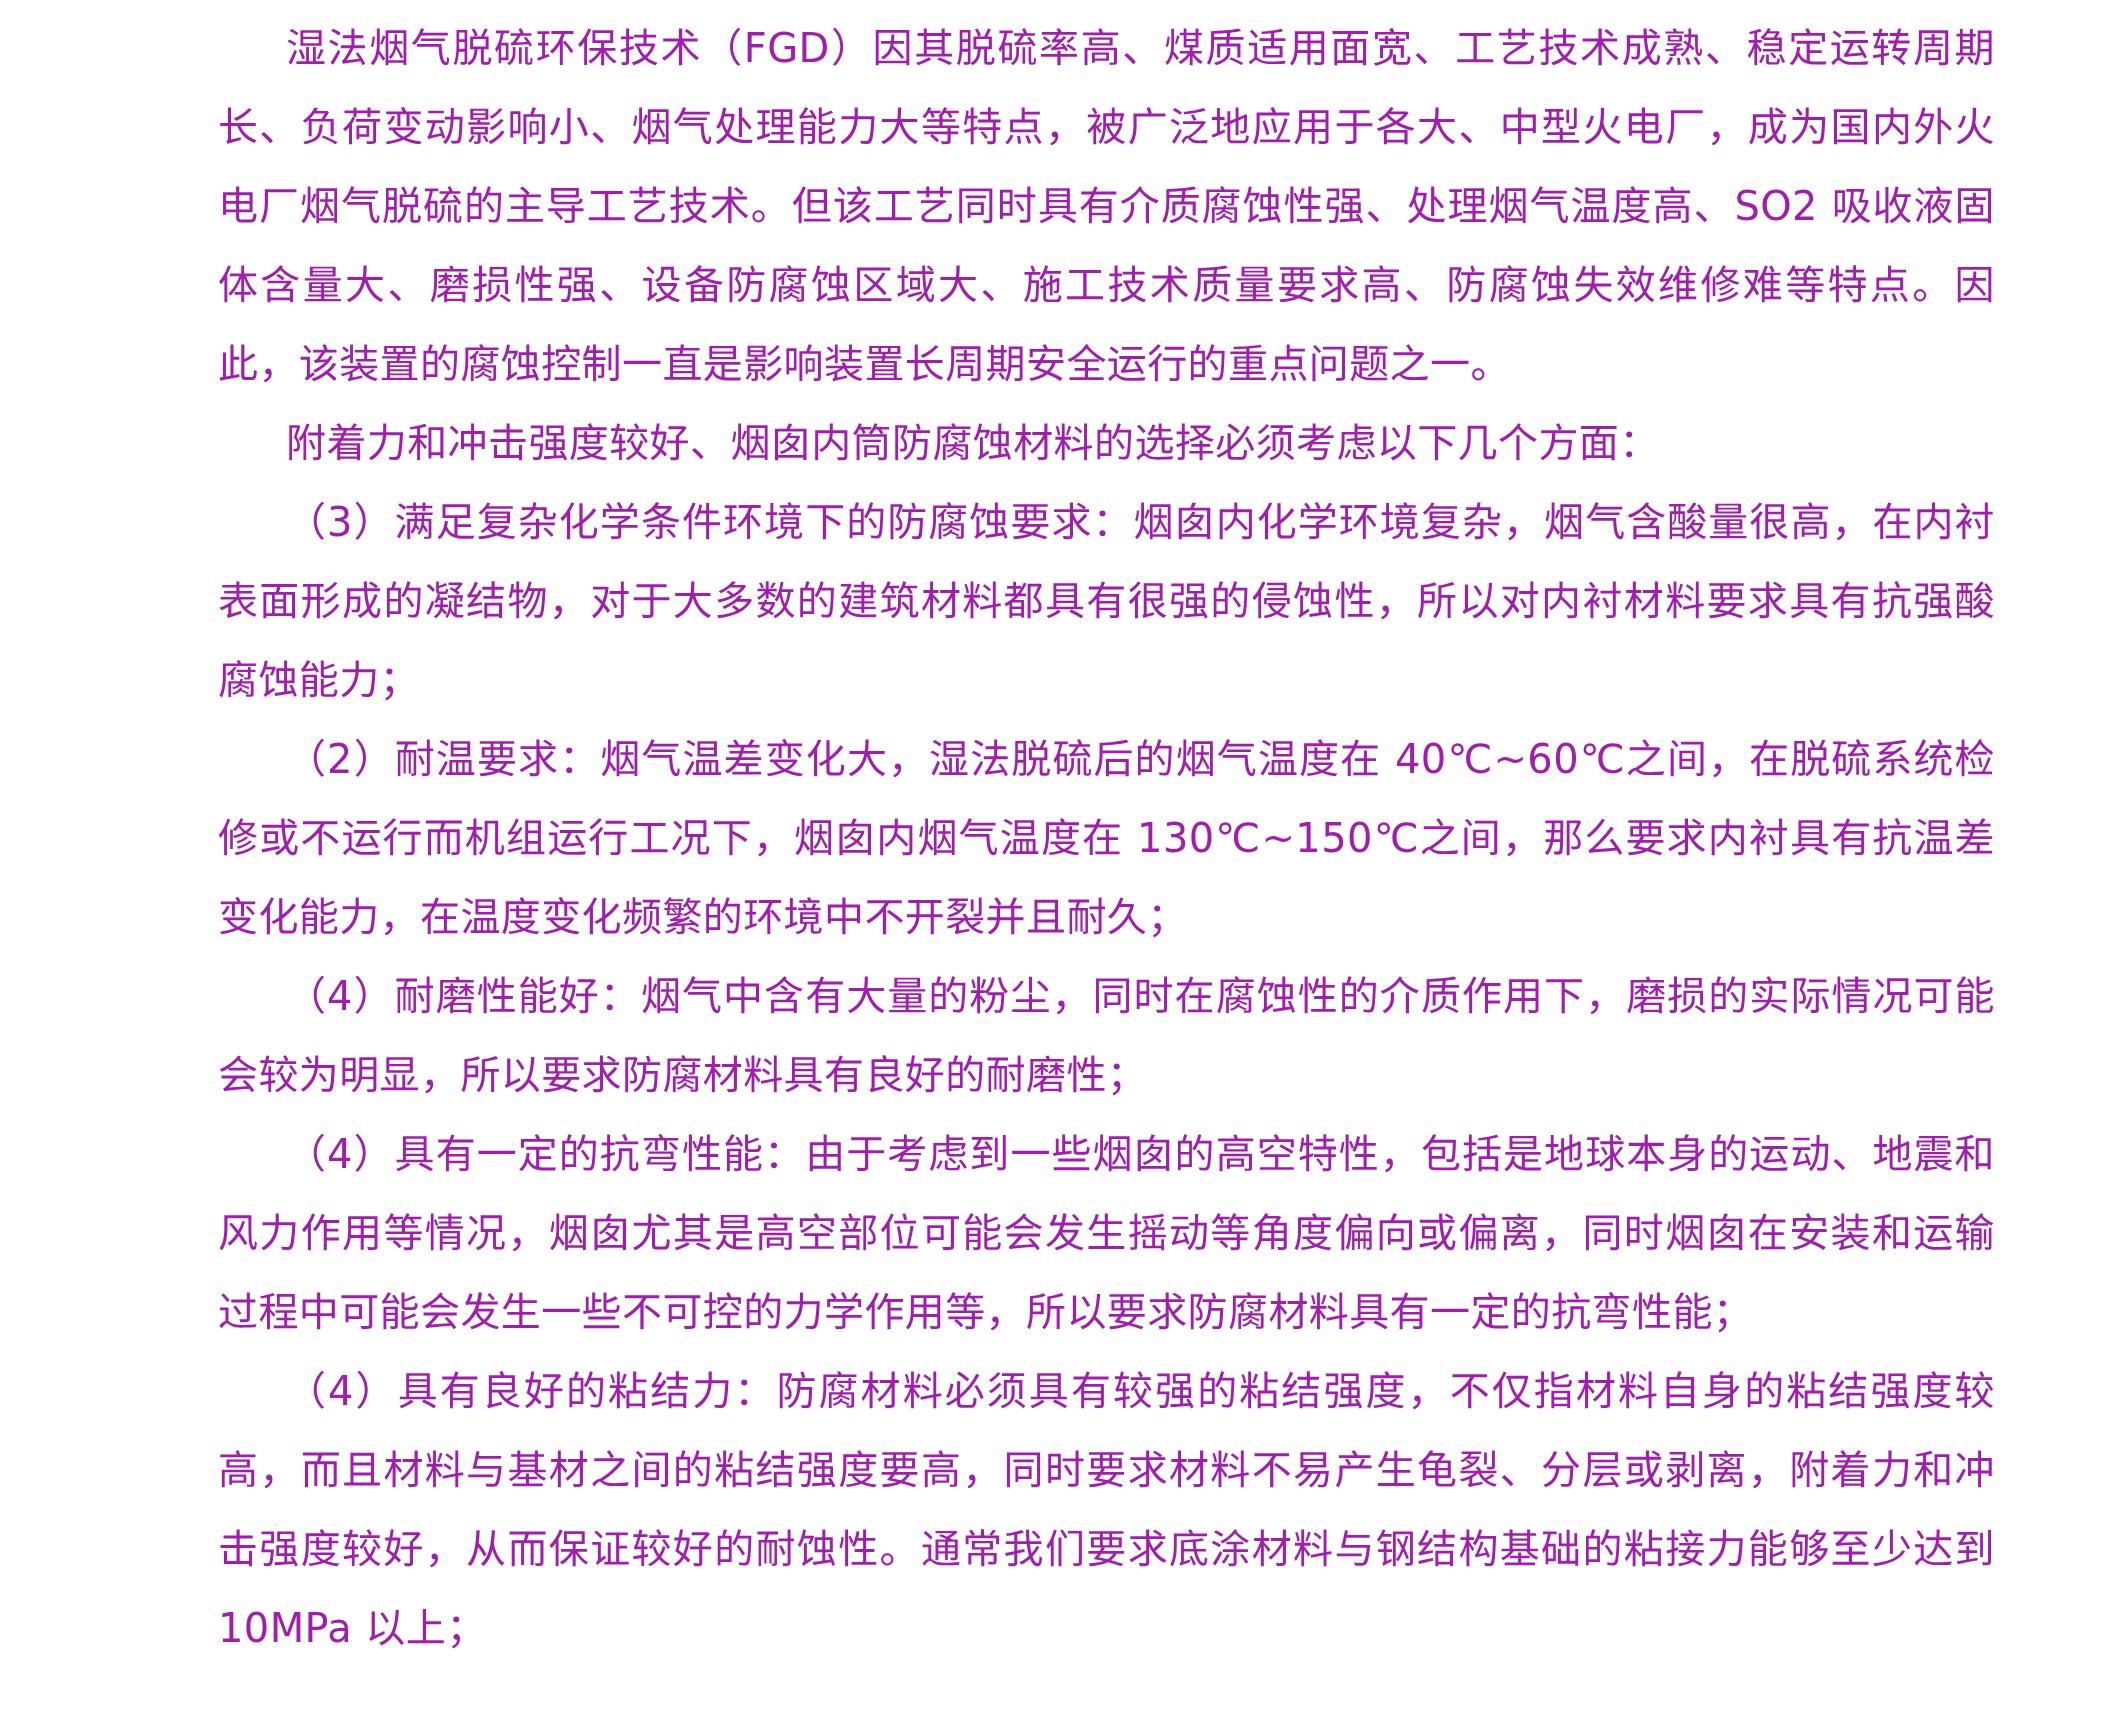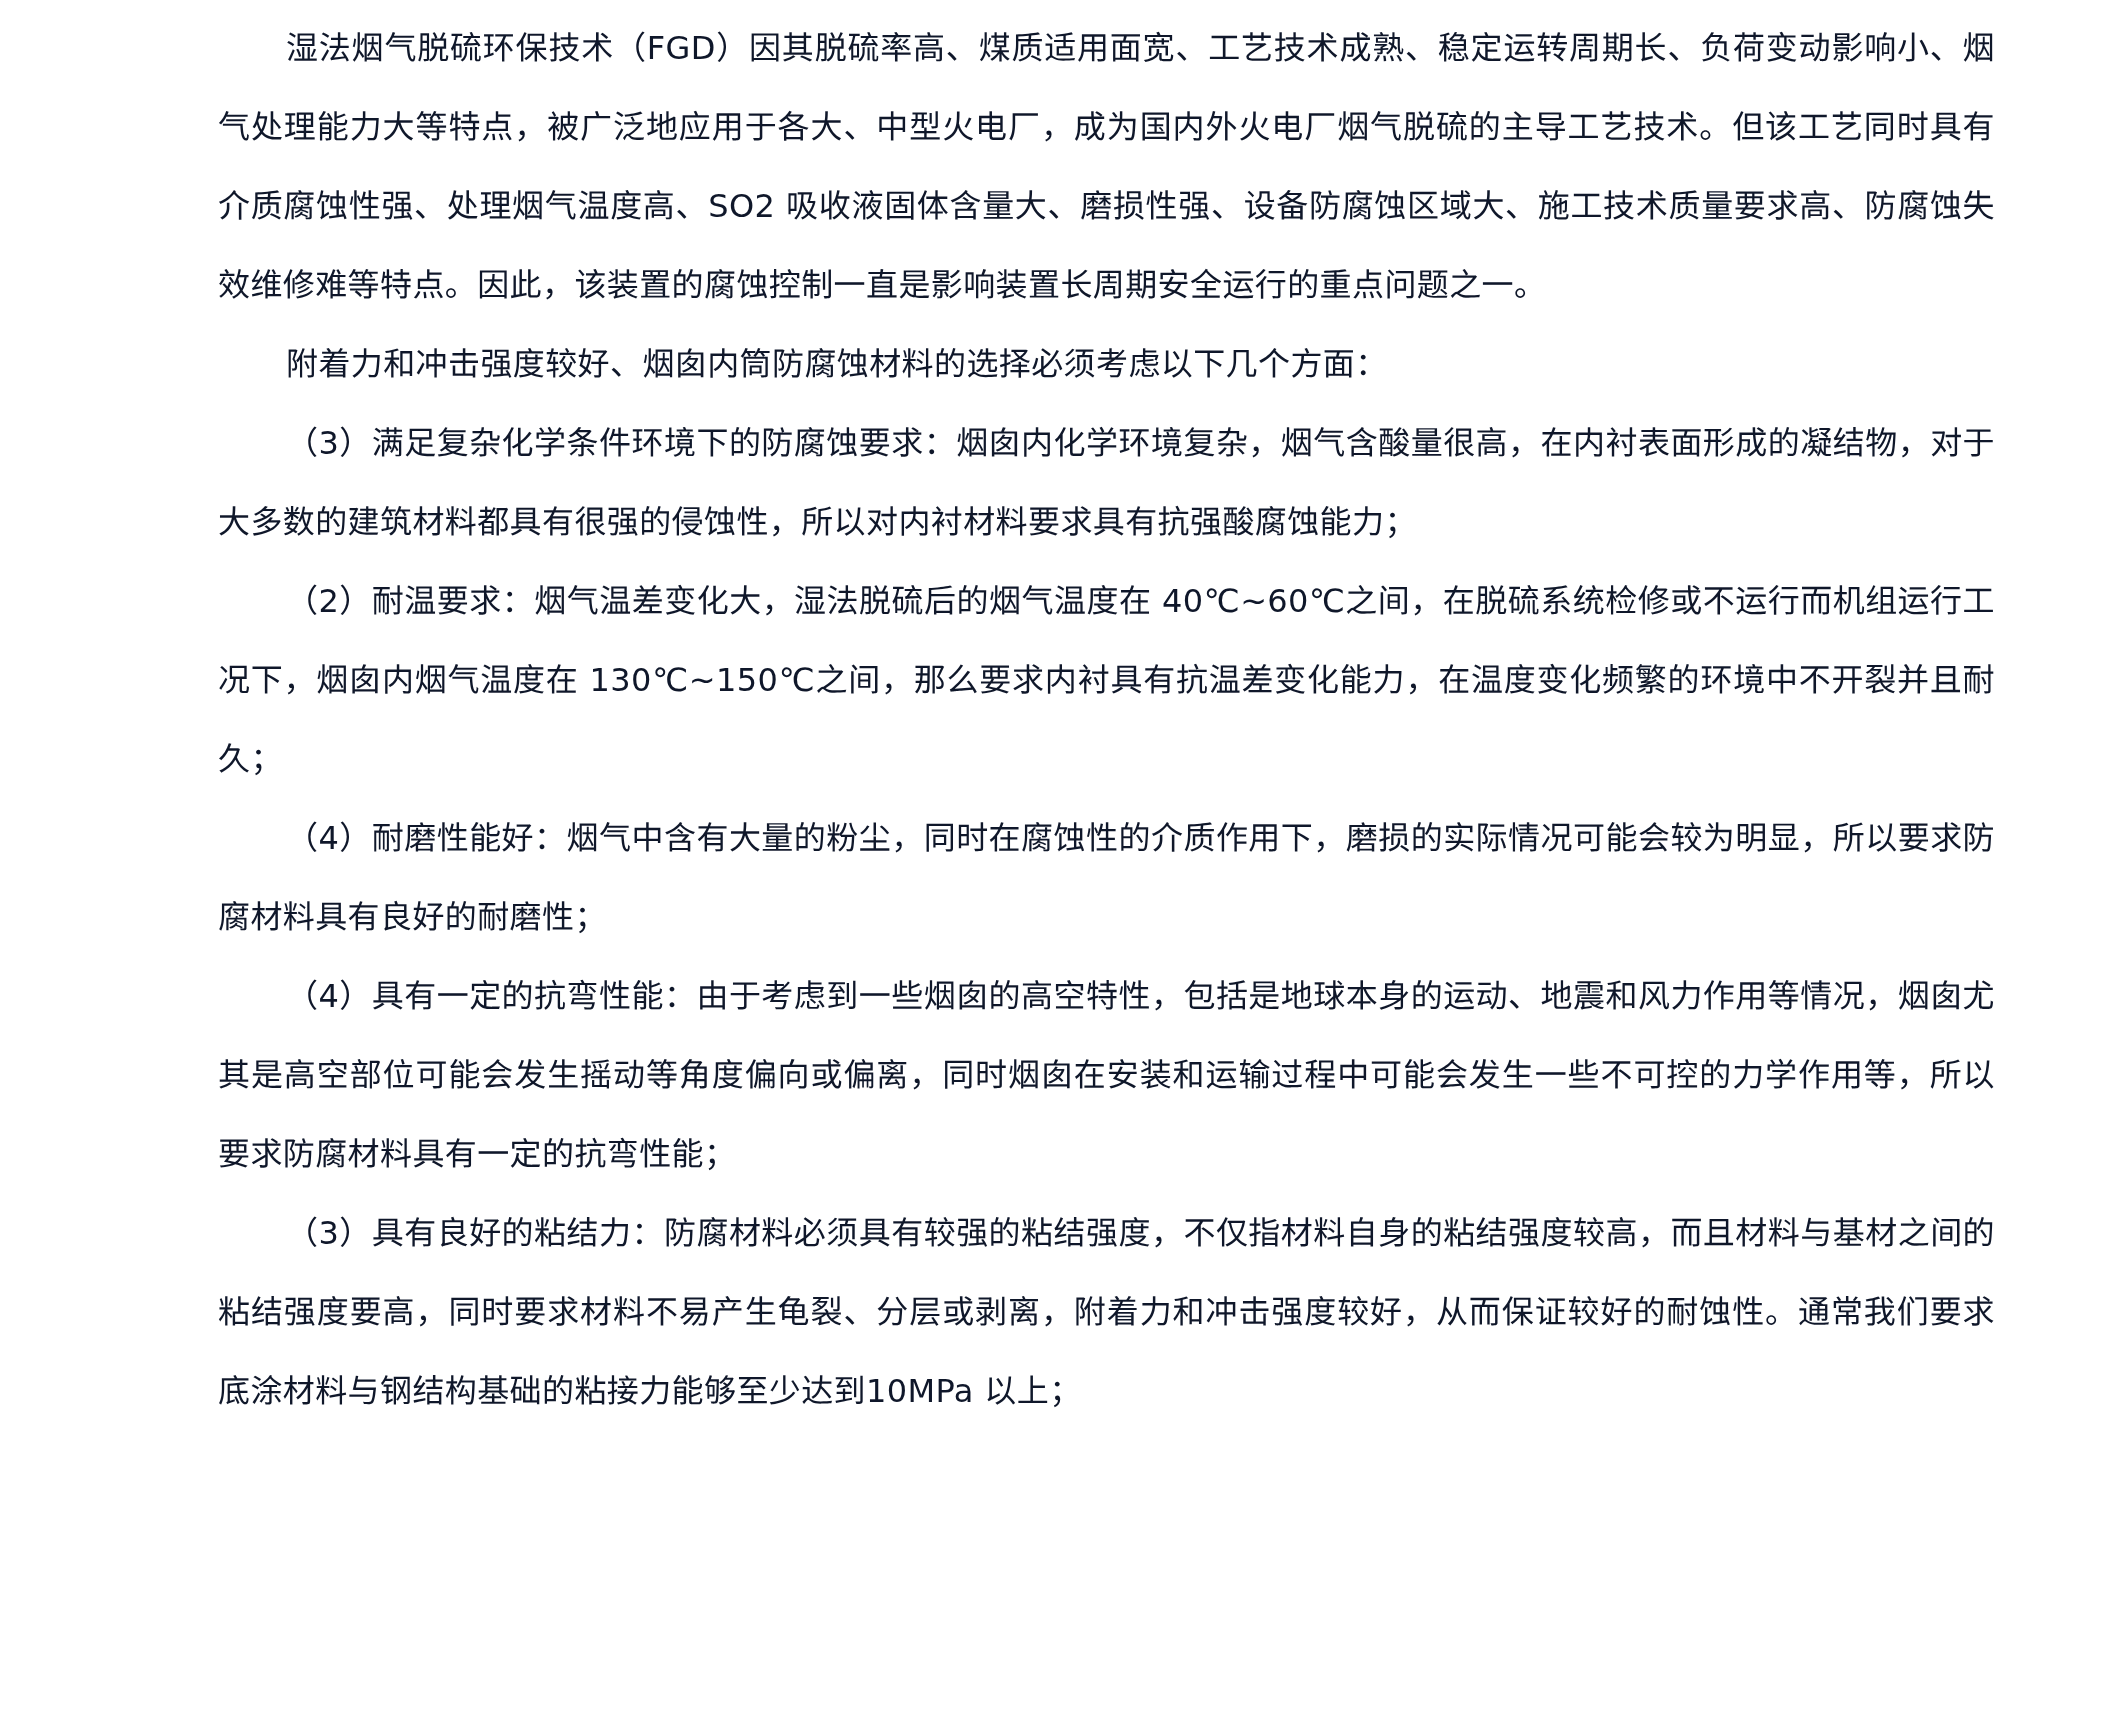--- a/index.html
+++ b/index.html
@@ -14,22 +14,22 @@
     font-family: "DejaVu Sans", "Liberation Sans", sans-serif;
   }
   .page {
     box-sizing: border-box;
     width: 2122px;
     height: 1729px;
     padding: 8.6px 127px 0 218px;
     background: #ffffff;
   }
   .doc-body {
-    color: #0f172a;
-    font-size: 32px;
+    color: #a21caf;
+    font-size: 40px;
     line-height: 79px;
     text-align: justify;
     text-justify: inter-ideograph;
     letter-spacing: 0.4px;
   }
   p.para {
     margin: 0;
     padding: 0;
     text-indent: 68px;
   }
@@ -41,16 +41,16 @@
 <body>
 
 <div class="page">
   <div class="doc-body">
     <p class="para">湿法烟气脱硫环保技术（FGD）因其脱硫率高、煤质适用面宽、工艺技术成熟、稳定运转周期长、负荷变动影响小、烟气处理能力大等特点，被广泛地应用于各大、中型火电厂，成为国内外火电厂烟气脱硫的主导工艺技术。但该工艺同时具有介质腐蚀性强、处理烟气温度高、SO2 吸收液固体含量大、磨损性强、设备防腐蚀区域大、施工技术质量要求高、防腐蚀失效维修难等特点。因此，该装置的腐蚀控制一直是影响装置长周期安全运行的重点问题之一。</p>
     <p class="para">附着力和冲击强度较好、烟囱内筒防腐蚀材料的选择必须考虑以下几个方面：</p>
     <p class="para">（3）满足复杂化学条件环境下的防腐蚀要求：烟囱内化学环境复杂，烟气含酸量很高，在内衬表面形成的凝结物，对于大多数的建筑材料都具有很强的侵蚀性，所以对内衬材料要求具有抗强酸腐蚀能力；</p>
     <p class="para">（2）耐温要求：烟气温差变化大，湿法脱硫后的烟气温度在 40℃~60℃之间，在脱硫系统检修或不运行而机组运行工况下，烟囱内烟气温度在 130℃~150℃之间，那么要求内衬具有抗温差变化能力，在温度变化频繁的环境中不开裂并且耐久；</p>
     <p class="para">（4）耐磨性能好：烟气中含有大量的粉尘，同时在腐蚀性的介质作用下，磨损的实际情况可能会较为明显，所以要求防腐材料具有良好的耐磨性；</p>
     <p class="para">（4）具有一定的抗弯性能：由于考虑到一些烟囱的高空特性，包括是地球本身的运动、地震和风力作用等情况，烟囱尤其是高空部位可能会发生摇动等角度偏向或偏离，同时烟囱在安装和运输过程中可能会发生一些不可控的力学作用等，所以要求防腐材料具有一定的抗弯性能；</p>
-    <p class="para">（3）具有良好的粘结力：防腐材料必须具有较强的粘结强度，不仅指材料自身的粘结强度较高，而且材料与基材之间的粘结强度要高，同时要求材料不易产生龟裂、分层或剥离，附着力和冲击强度较好，从而保证较好的耐蚀性。通常我们要求底涂材料与钢结构基础的粘接力能够至少达到10MPa 以上；</p>
+    <p class="para">（4）具有良好的粘结力：防腐材料必须具有较强的粘结强度，不仅指材料自身的粘结强度较高，而且材料与基材之间的粘结强度要高，同时要求材料不易产生龟裂、分层或剥离，附着力和冲击强度较好，从而保证较好的耐蚀性。通常我们要求底涂材料与钢结构基础的粘接力能够至少达到10MPa 以上；</p>
   </div>
 </div>
 
 
 </body></html>

